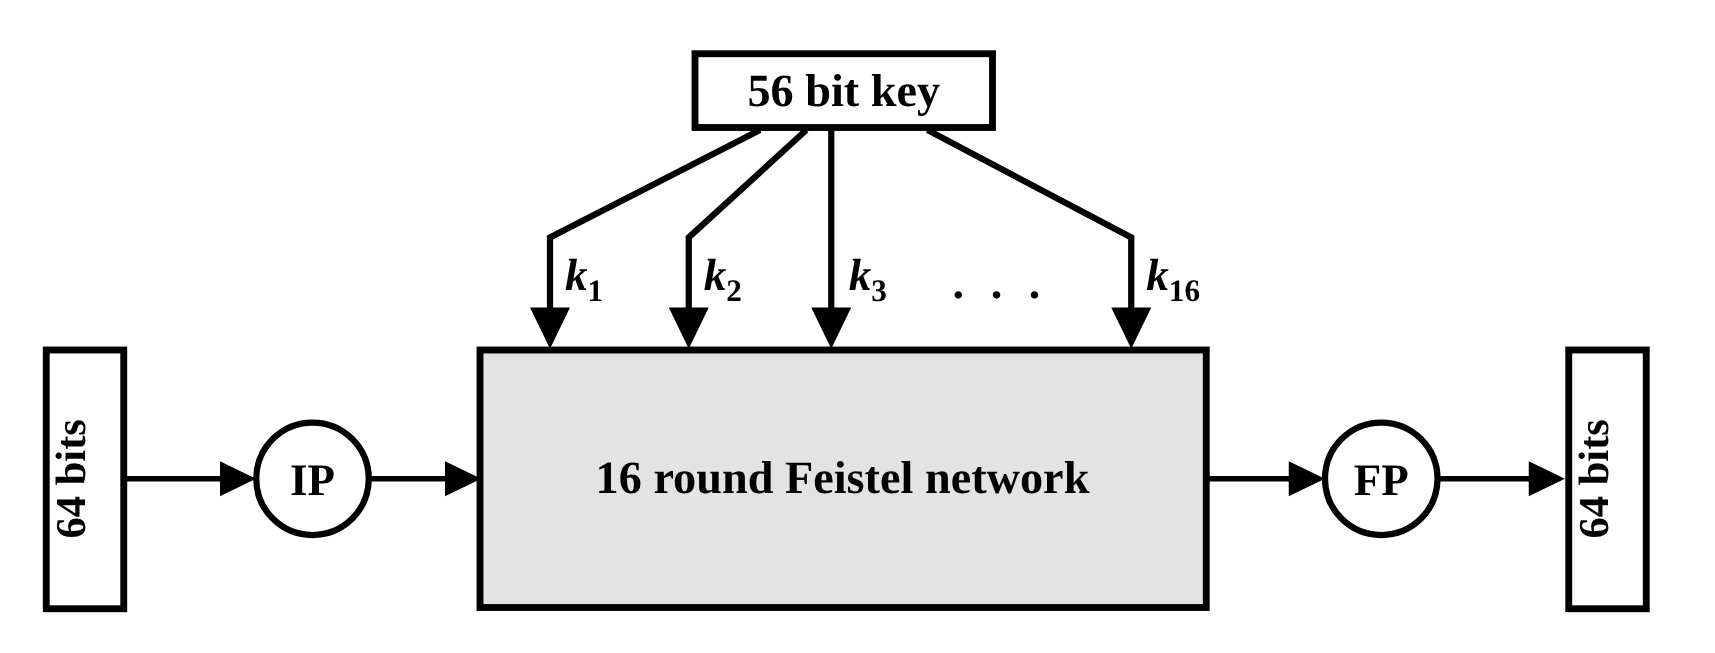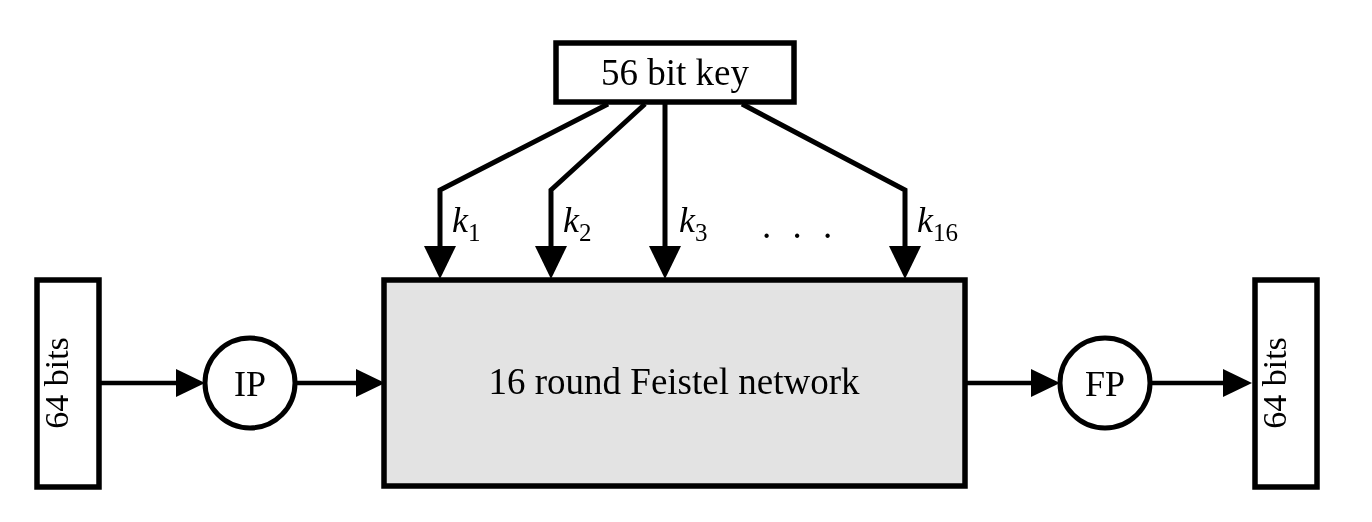--- a/index.html
+++ b/index.html
@@ -10,20 +10,21 @@
   }
   body {
     font-family: "Liberation Serif", "DejaVu Serif", serif;
   }
   #stage {
     position: relative;
     width: 1372px;
     height: 522px;
     background: #ffffff;
     overflow: hidden;
+    font-weight: bold;
   }
   svg#diagram {
     position: absolute;
     left: 0;
     top: 0;
     width: 1372px;
     height: 522px;
     display: block;
   }
   .stroke {

